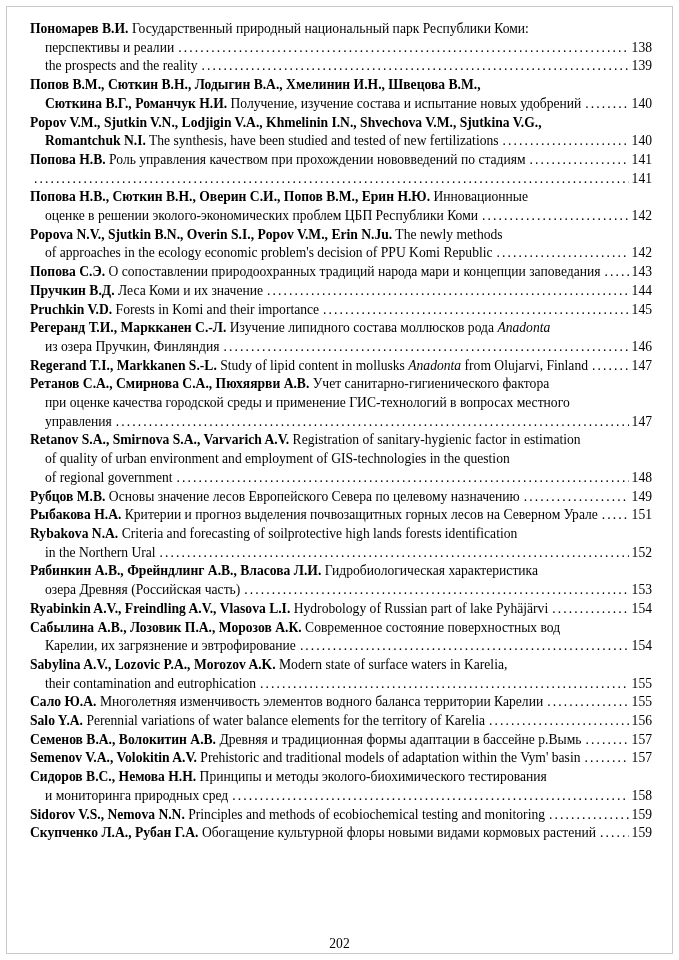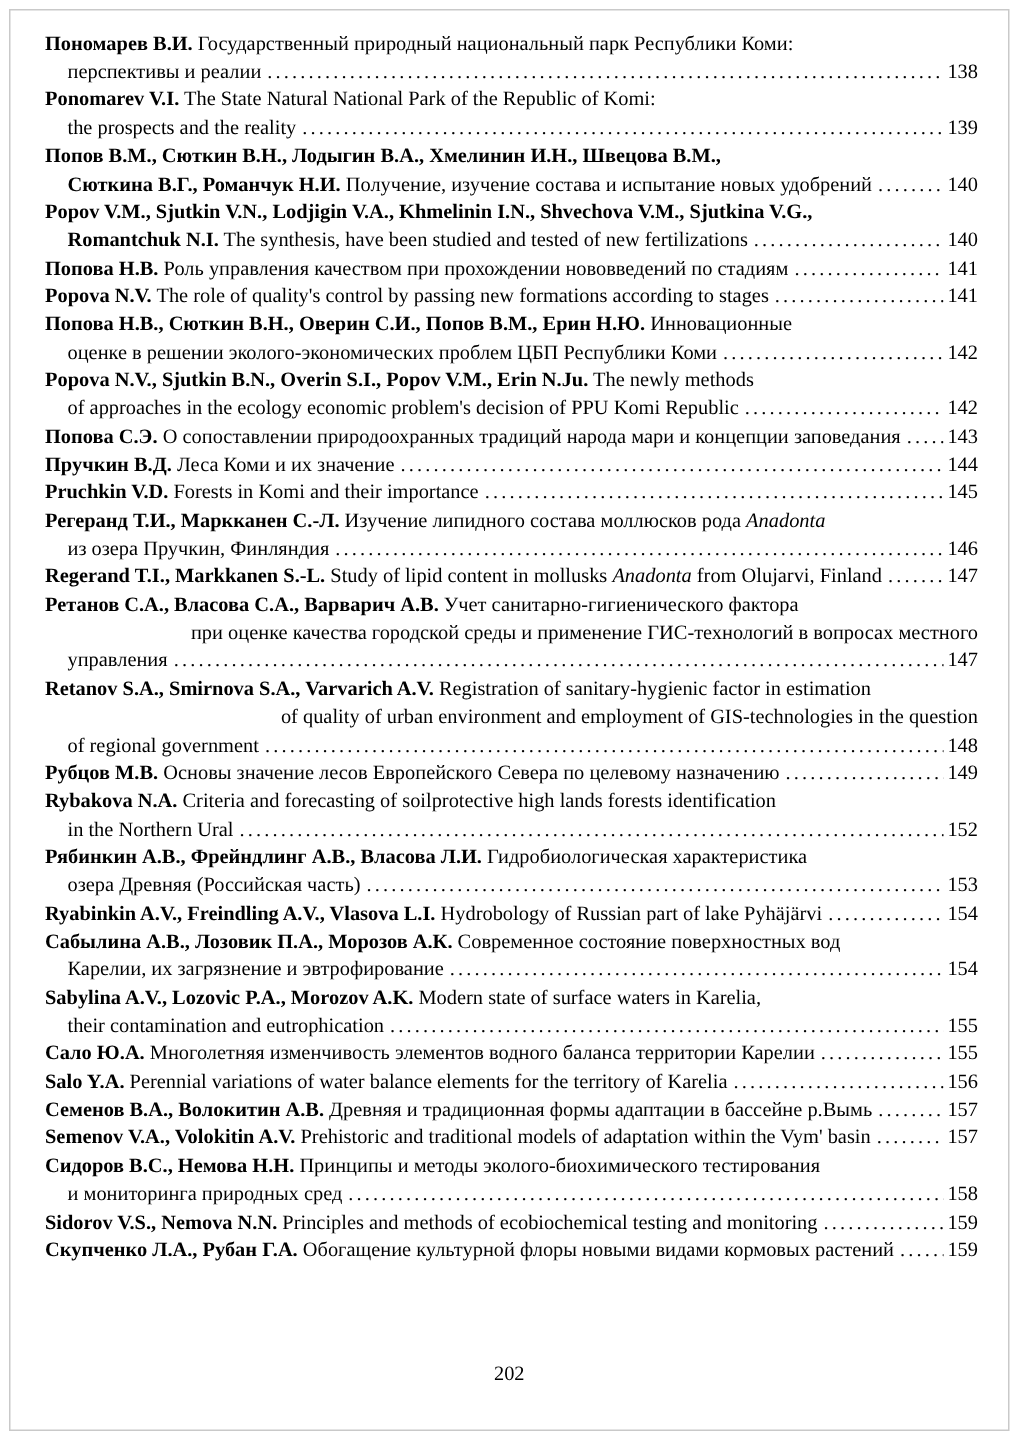--- a/index.html
+++ b/index.html
@@ -27,21 +27,21 @@
   .content {
     position: absolute;
     top: 20px;
     left: 30px;
     right: 27px;
   }
   .entry { margin: 0; }
   .line {
     line-height: 18.7px;
   }
-  .line.cont { padding-left: 15px; text-align: right; }
+  .line.cont { padding-left: 15px; }
   .line.last {
     display: flex;
     align-items: baseline;
   }
   .txt { flex: 0 1 auto; }
   .b { font-weight: bold; }
   .i { font-style: italic; }
   .n { }
   .leader {
     flex: 1 1 10px;
@@ -54,21 +54,21 @@
   .leader::after {
     content: "........................................................................................................................................................................";
     letter-spacing: 2.1px;
   }
   .pg {
     flex: 0 0 auto;
     white-space: nowrap;
   }
   .footer {
     position: absolute;
-    bottom: 36px;
+    bottom: 8px;
     left: 0;
     width: 100%;
     text-align: center;
   }
 </style>
 </head>
 <body>
 
 <div class="page">
   <div class="page-border"></div>
@@ -76,21 +76,20 @@
     <div>
         <div class="entry">
           <div class="line"><span class="txt"><span class="b">Пономарев В.И.</span><span class="n"> Государственный природный национальный парк Республики Коми:</span></span></div>
           <div class="line cont last">
             <span class="txt"><span class="n">перспективы и реалии</span></span>
             <span class="leader"></span>
             <span class="pg">138</span>
           </div>
         </div>
         <div class="entry">
-          <div class="line"><span class="txt"><span class="b">Ponomarev V.I.</span><span class="n"> The State Natural National Park of the Republic of Komi:</span></span></div>
           <div class="line cont last">
             <span class="txt"><span class="n">the prospects and the reality</span></span>
             <span class="leader"></span>
             <span class="pg">139</span>
           </div>
         </div>
         <div class="entry">
           <div class="line"><span class="txt"><span class="b">Попов В.М., Сюткин В.Н., Лодыгин В.А., Хмелинин И.Н., Швецова В.М.,</span></span></div>
           <div class="line cont last">
             <span class="txt"><span class="b">Сюткина В.Г., Романчук Н.И.</span><span class="n"> Получение, изучение состава и испытание новых удобрений</span></span>
@@ -108,21 +107,20 @@
         </div>
         <div class="entry">
           <div class="line last">
             <span class="txt"><span class="b">Попова Н.В.</span><span class="n"> Роль управления качеством при прохождении нововведений по стадиям</span></span>
             <span class="leader"></span>
             <span class="pg">141</span>
           </div>
         </div>
         <div class="entry">
           <div class="line last">
-            <span class="txt"><span class="b">Popova N.V.</span><span class="n"> The role of quality's control by passing new formations according to stages</span></span>
             <span class="leader"></span>
             <span class="pg">141</span>
           </div>
         </div>
         <div class="entry">
           <div class="line"><span class="txt"><span class="b">Попова Н.В., Сюткин В.Н., Оверин С.И., Попов В.М., Ерин Н.Ю.</span><span class="n"> Инновационные</span></span></div>
           <div class="line cont last">
             <span class="txt"><span class="n">оценке в решении эколого-экономических проблем ЦБП Республики Коми</span></span>
             <span class="leader"></span>
             <span class="pg">142</span>
@@ -166,21 +164,21 @@
           </div>
         </div>
         <div class="entry">
           <div class="line last">
             <span class="txt"><span class="b">Regerand T.I., Markkanen S.-L.</span><span class="n"> Study of lipid content in mollusks </span><span class="i">Anadonta</span><span class="n"> from Olujarvi, Finland</span></span>
             <span class="leader"></span>
             <span class="pg">147</span>
           </div>
         </div>
         <div class="entry">
-          <div class="line"><span class="txt"><span class="b">Ретанов С.А., Власова С.А., Варварич А.В.</span><span class="n"> Учет санитарно-гигиенического фактора</span></span></div>
+          <div class="line"><span class="txt"><span class="b">Ретанов С.А., Смирнова С.А., Пюхяярви А.В.</span><span class="n"> Учет санитарно-гигиенического фактора</span></span></div>
           <div class="line cont"><span class="txt"><span class="n">при оценке качества городской среды и применение ГИС-технологий в вопросах местного</span></span></div>
           <div class="line cont last">
             <span class="txt"><span class="n">управления</span></span>
             <span class="leader"></span>
             <span class="pg">147</span>
           </div>
         </div>
         <div class="entry">
           <div class="line"><span class="txt"><span class="b">Retanov S.A., Smirnova S.A., Varvarich A.V.</span><span class="n"> Registration of sanitary-hygienic factor in estimation</span></span></div>
           <div class="line cont"><span class="txt"><span class="n">of quality of urban environment and employment of GIS-technologies in the question</span></span></div>
@@ -188,20 +186,27 @@
             <span class="txt"><span class="n">of regional government</span></span>
             <span class="leader"></span>
             <span class="pg">148</span>
           </div>
         </div>
         <div class="entry">
           <div class="line last">
             <span class="txt"><span class="b">Рубцов М.В.</span><span class="n"> Основы значение лесов Европейского Севера по целевому назначению</span></span>
             <span class="leader"></span>
             <span class="pg">149</span>
+          </div>
+        </div>
+        <div class="entry">
+          <div class="line last">
+            <span class="txt"><span class="b">Рыбакова Н.А.</span><span class="n"> Критерии и прогноз выделения почвозащитных горных лесов на Северном Урале</span></span>
+            <span class="leader"></span>
+            <span class="pg">151</span>
           </div>
         </div>
         <div class="entry">
           <div class="line"><span class="txt"><span class="b">Rybakova N.A.</span><span class="n"> Criteria and forecasting of soilprotective high lands forests identification</span></span></div>
           <div class="line cont last">
             <span class="txt"><span class="n">in the Northern Ural</span></span>
             <span class="leader"></span>
             <span class="pg">152</span>
           </div>
         </div>

